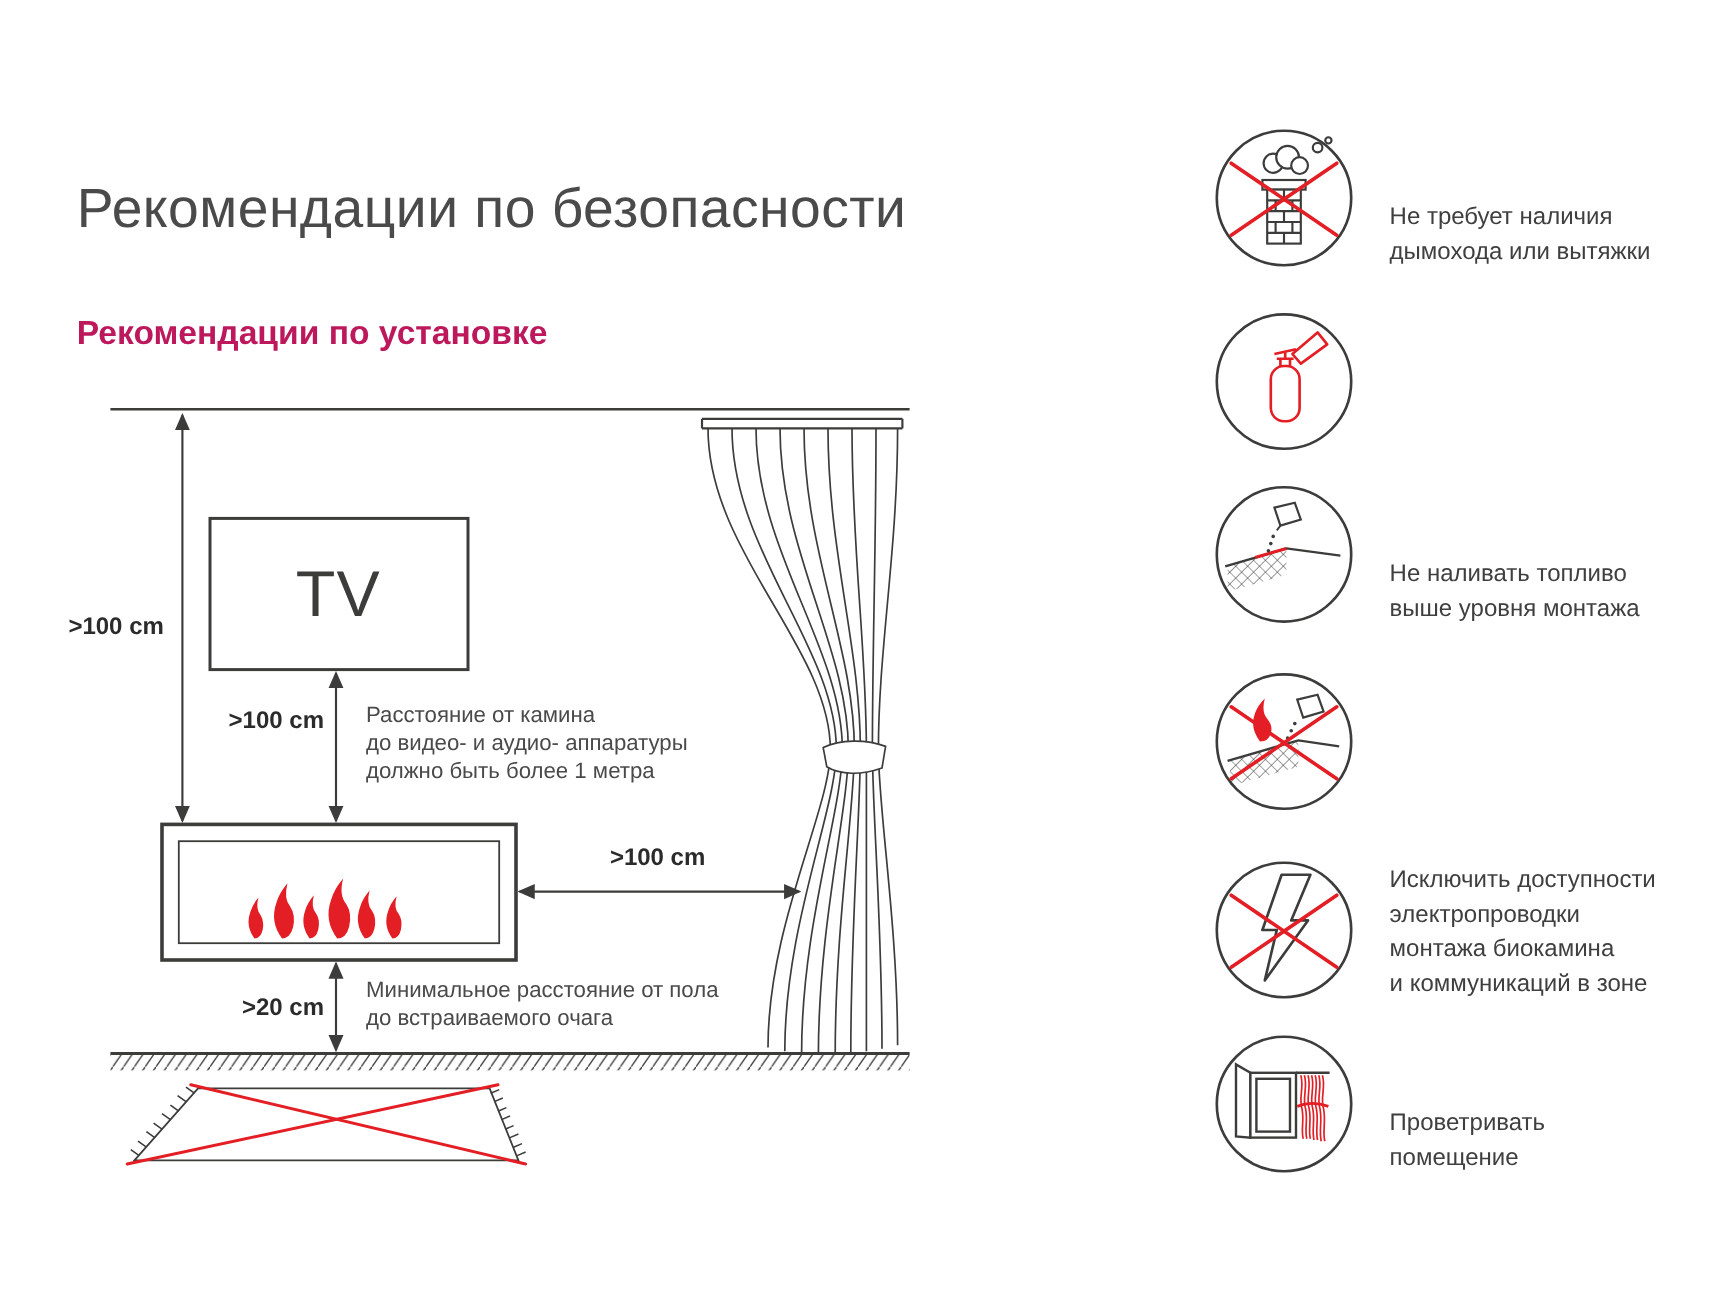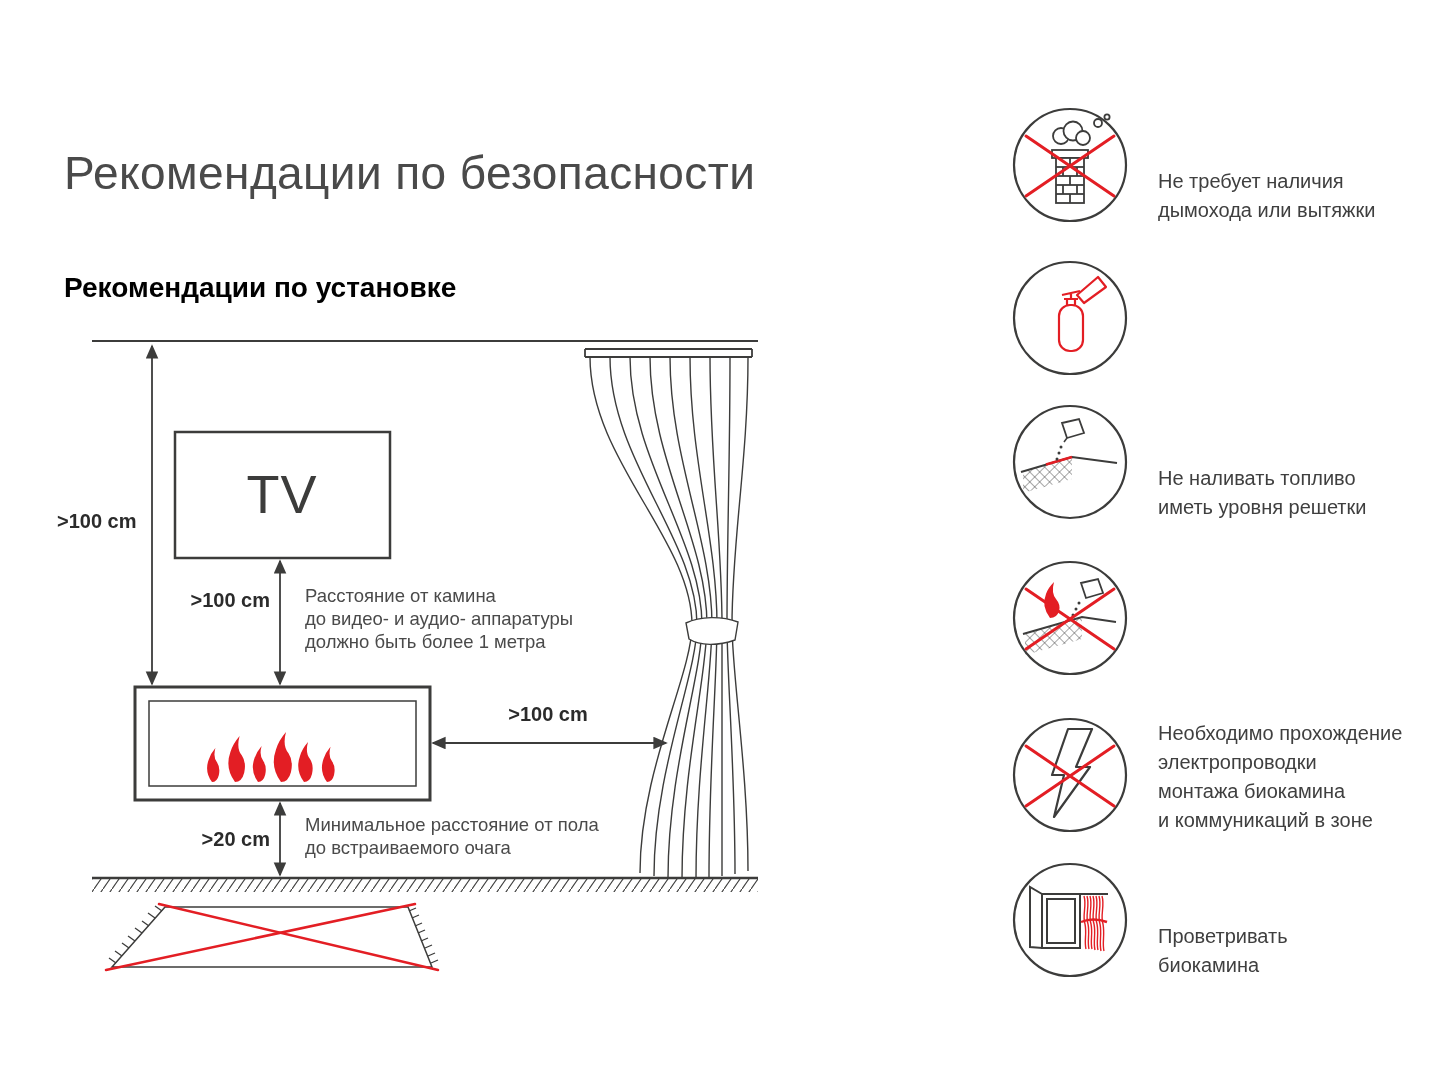--- a/index.html
+++ b/index.html
@@ -1,21 +1,21 @@
 <!DOCTYPE html>
 <html><head>
 <meta charset="utf-8">
 <style>
   * { margin:0; padding:0; box-sizing:border-box; }
   html,body { width:1440px; height:1080px; background:#ffffff;
     font-family:"Liberation Sans", sans-serif; position:relative; overflow:hidden; }
   .page-title { position:absolute; left:64px; top:98px; font-size:46px;
     font-weight:400; color:#4a4a4a; letter-spacing:.4px; white-space:nowrap;margin-top:48px; }
-  .section-title { position:absolute; left:64px; top:272px; font-size:28px;
-    font-weight:700; color:#000000; white-space:nowrap; }
+  .section-title { position:absolute; left:64px; top:262px; font-size:28px;
+    font-weight:700; color:#be185d; white-space:nowrap; }
   .diagram { position:absolute; left:40px; top:330px; }
   .safety-row { position:absolute; left:1010px; display:flex; align-items:flex-end; }
   .icon { width:120px; height:120px; flex:0 0 120px; }
   .safety-text { margin-left:28px; font-size:20px; line-height:29px; color:#3f3f3f; white-space:nowrap; }
   svg text { font-family:"Liberation Sans", sans-serif; }
   .dim  { font-size:20px; font-weight:700; fill:#2b2b2b; }
   .note { font-size:18.5px; fill:#4a4a4a; }
   .tvlabel { font-size:54px; font-weight:500; fill:#3c3c3b; letter-spacing:1px; }
 </style>
 </head>
@@ -189,21 +189,21 @@
     <polygon points="52,21 69,17 74,31 57,36" fill="#fff" stroke="#3c3c3b" stroke-width="1.8"></polygon>
     <path d="M57,36 L54,40" stroke="#3c3c3b" stroke-width="1.5"></path>
     <g fill="#3c3c3b">
       <circle cx="51" cy="45" r="1.5"></circle>
         <circle cx="49" cy="51" r="1.5"></circle>
         <circle cx="47" cy="57" r="1.5"></circle>
     </g>
   </svg>
   <div class="safety-text">
     <div>Не наливать топливо</div>
-    <div>иметь уровня решетки</div>
+    <div>выше уровня монтажа</div>
   </div>
 </div>
 
 <div class="safety-row" style="top:558px">
   <svg class="icon" viewBox="0 0 120 120">
     <defs>
       <pattern id="xh4" width="7" height="7" patternUnits="userSpaceOnUse" patternTransform="rotate(45)">
         <path d="M0,0H7M0,0V7" stroke="#3c3c3b" stroke-width="0.9" fill="none"></path>
       </pattern>
     </defs>
@@ -227,21 +227,21 @@
 <div class="safety-row" style="top:715px">
   <svg class="icon" viewBox="0 0 120 120">
     <circle cx="60" cy="60" r="56" fill="#fff" stroke="#3c3c3b" stroke-width="2.2"></circle>
     <path d="M58,14 L42,60 L54,60 L44,102 L80,52 L66,52 L82,14 Z" fill="#fff" stroke="#3c3c3b" stroke-width="2.2" stroke-linejoin="round"></path>
     <g stroke="#e31e24" stroke-width="3" stroke-linecap="round">
       <line x1="16" y1="31" x2="104" y2="91"></line>
         <line x1="104" y1="31" x2="16" y2="91"></line>
     </g>
   </svg>
   <div class="safety-text">
-    <div>Необходимо прохождение</div>
+    <div>Исключить доступности</div>
     <div>электропроводки</div>
     <div>монтажа биокамина</div>
     <div>и коммуникаций в зоне</div>
   </div>
 </div>
 
 <div class="safety-row" style="top:860px">
   <svg class="icon" viewBox="0 0 120 120">
     <circle cx="60" cy="60" r="56" fill="#fff" stroke="#3c3c3b" stroke-width="2.2"></circle>
     <g fill="#fff" stroke="#3c3c3b" stroke-width="2">
@@ -256,15 +256,15 @@
       <path d="M80,36 C83,46 78,55 81,64 C83,74 80,81 82,89"></path>
       <path d="M83,36 C86,46 81,55 84,64 C86,74 83,81 85,90"></path>
       <path d="M86,36 C89,46 84,55 87,64 C89,74 86,82 88,90"></path>
       <path d="M89,36 C92,46 87,55 90,64 C92,74 89,82 91,91"></path>
       <path d="M92,36 C95,46 90,55 93,64 C95,75 92,83 94,91"></path>
     </g>
     <path d="M71,62 Q83,57 97,62" stroke="#e31e24" stroke-width="2.4" fill="none"></path>
   </svg>
   <div class="safety-text">
     <div>Проветривать</div>
-    <div>биокамина</div>
+    <div>помещение</div>
   </div>
 </div>
 
 </body></html>

